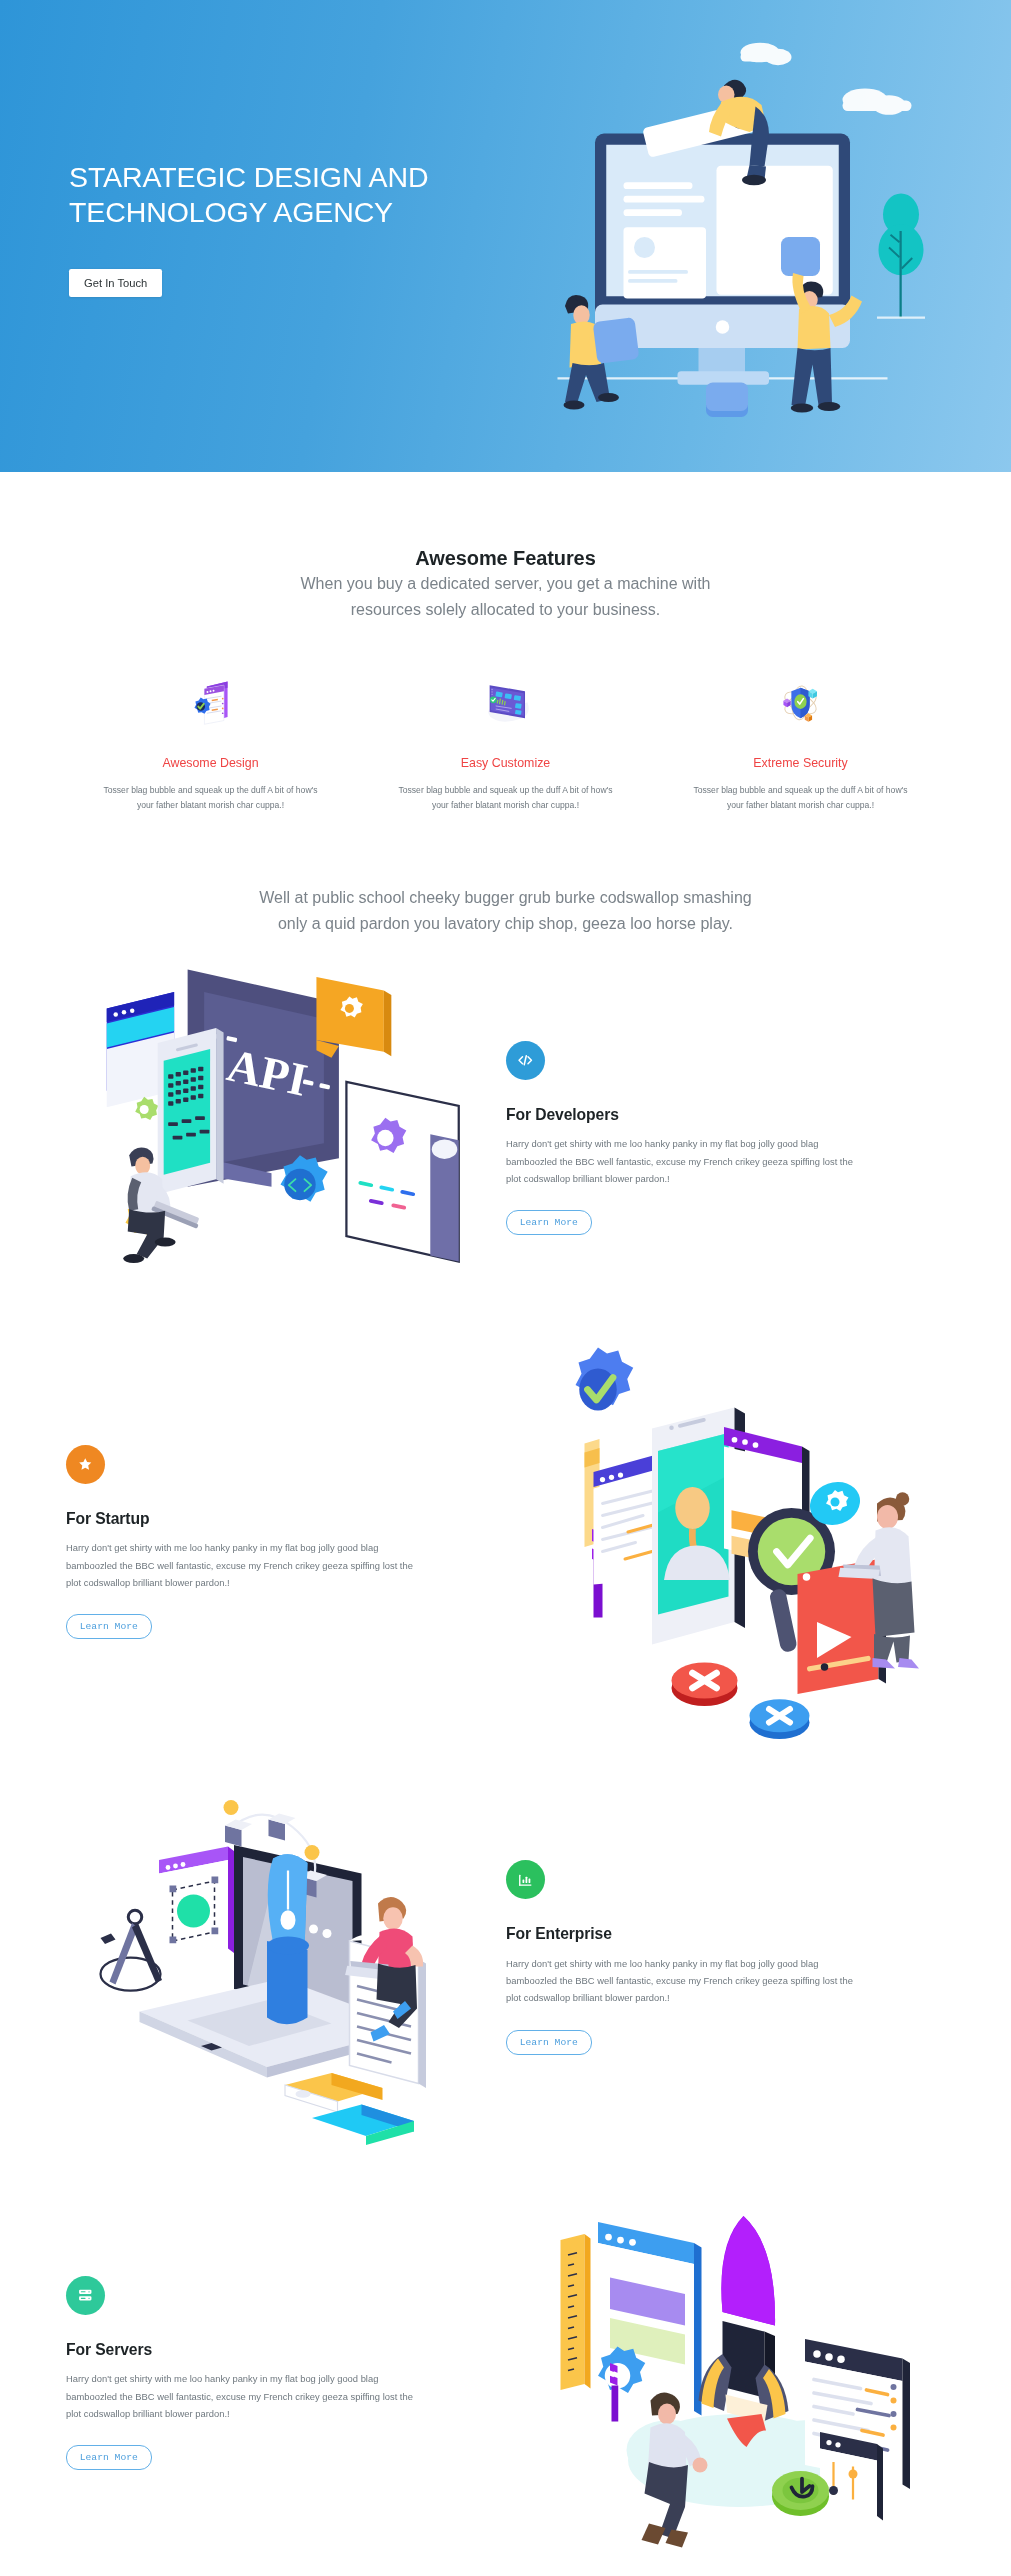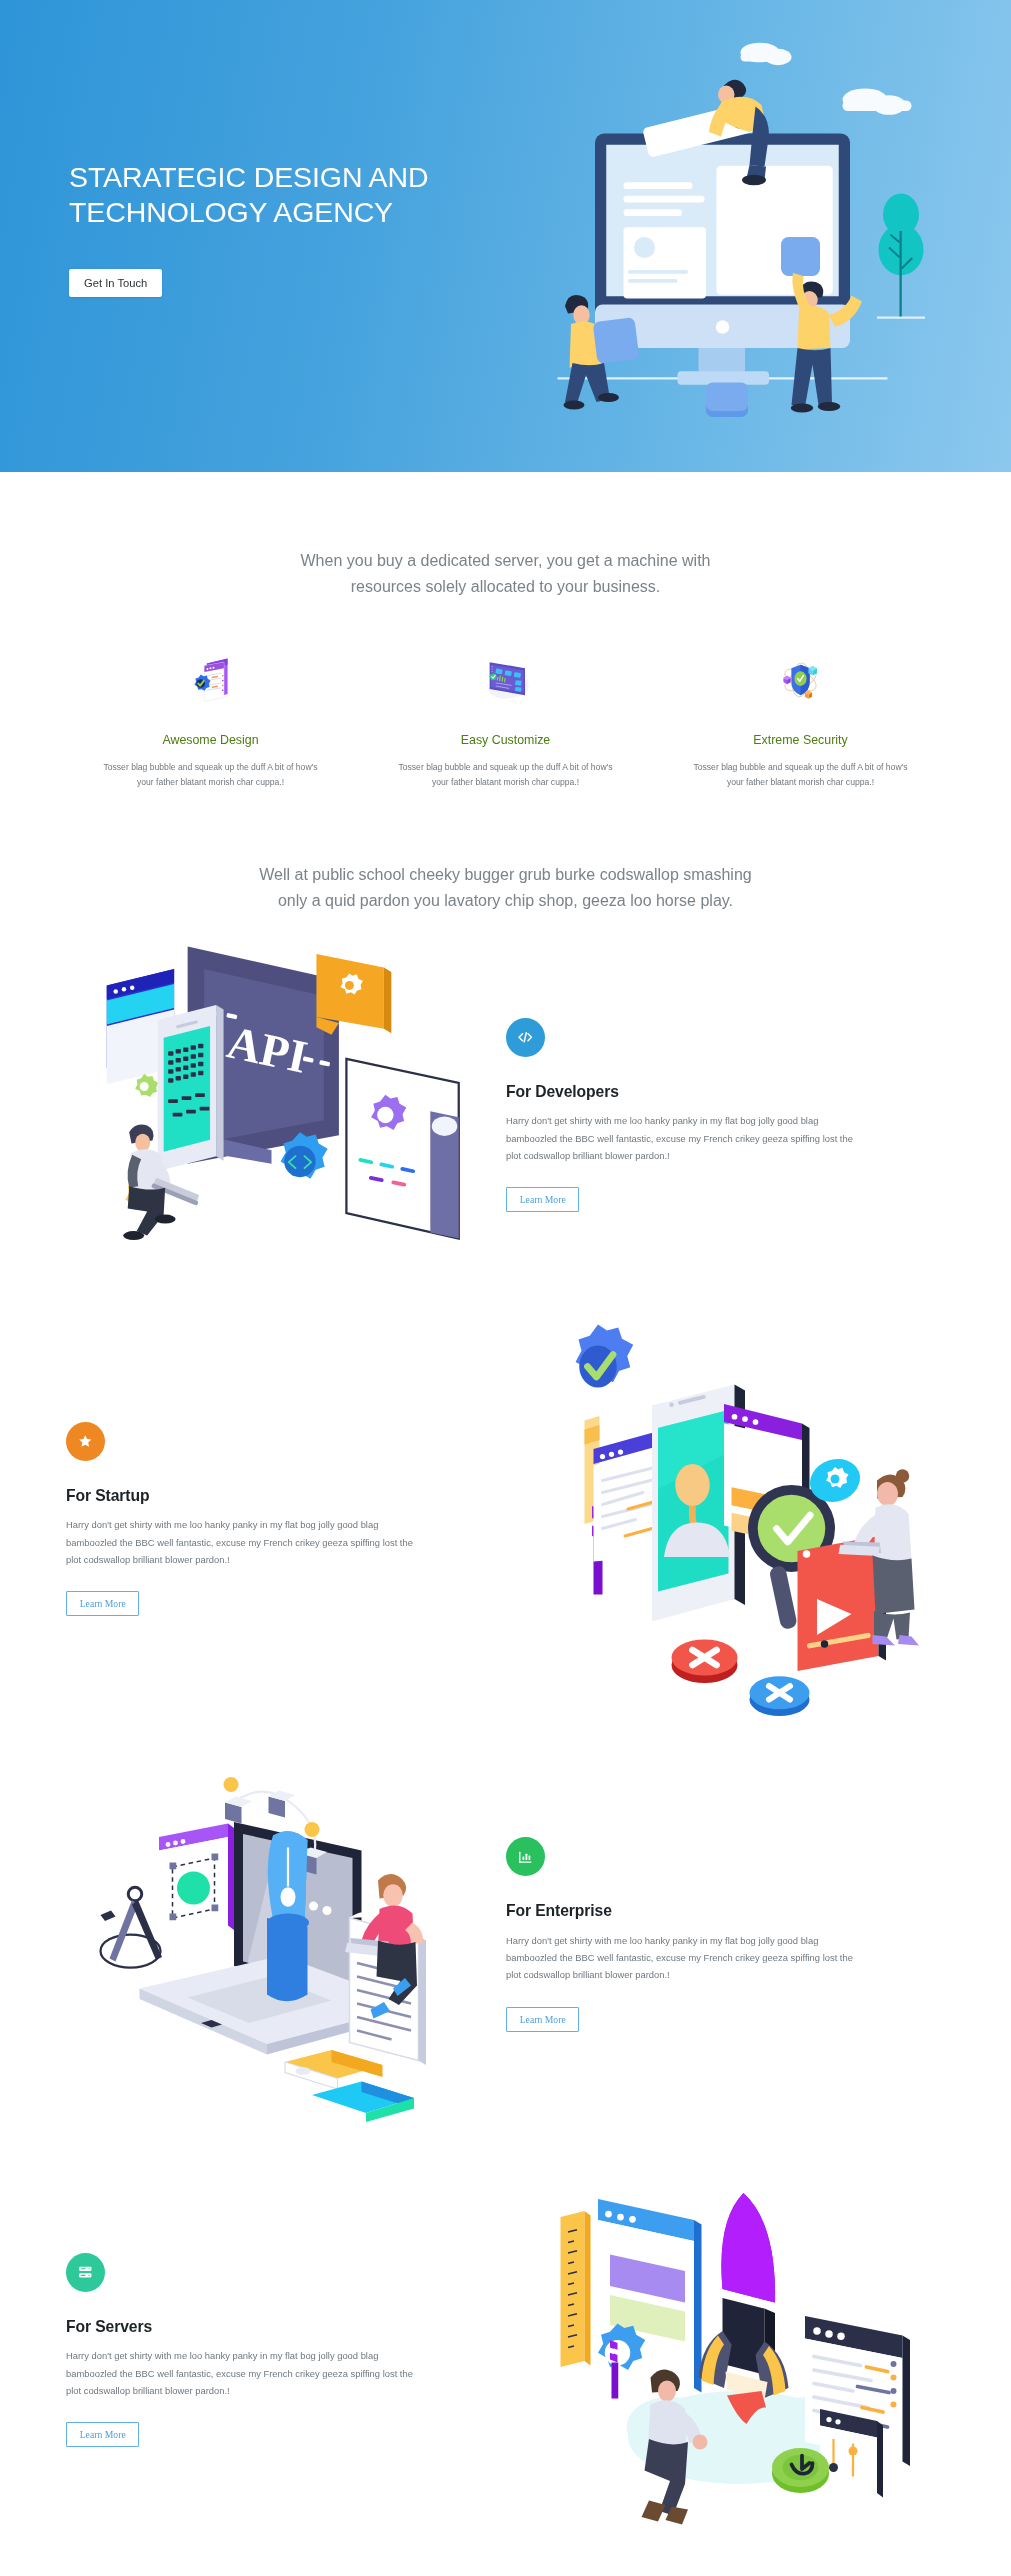--- a/index.html
+++ b/index.html
@@ -96,21 +96,21 @@
   .feature-icon {
     height: 82px;
     display: flex;
     align-items: center;
     justify-content: center;
   }
   .feature-name {
     margin-top: 12px;
     font-size: 12.4px;
     font-weight: 400;
-    color: #4d7c0f;
+    color: #ef4444;
   }
   .feature-desc {
     margin-top: 12.7px;
     font-size: 8.6px;
     line-height: 1.72;
     color: #6f787f;
     max-width: 225px;
     margin-left: auto;
     margin-right: auto;
   }
@@ -160,25 +160,25 @@
     font-size: 9.4px;
     line-height: 1.85;
     color: #6f787f;
     max-width: 352px;
   }
   .learn-btn {
     display: inline-block;
     margin-top: 23px;
     padding: 6px 12.7px;
     border: 0.7px solid #62b0e8;
-    border-radius: 1px;
+    border-radius: 12px;
     background: #ffffff;
     color: #4d9fdd;
     font-size: 9.7px;
-    font-family: Liberation Serif, serif;
+    font-family: Liberation Mono, monospace;
     cursor: pointer;
   }
   svg { display: block; }
 </style>
 </head>
 <body>
 
 <section class="hero">
   <div class="hero-inner">
     <div class="hero-copy">
@@ -272,20 +272,21 @@
 
         <rect x="248" y="508" width="56" height="40" rx="9" fill="#5e9ae8"></rect>
         <rect x="248" y="502" width="56" height="38" rx="9" fill="#7aabee"></rect>
       </svg>
     </div>
   </div>
 </section>
 
 <section class="section features-section">
   <div class="sec-head">
+    <h2 class="sec-title">Awesome Features</h2>
     <p class="sec-sub">When you buy a dedicated server, you get a machine with resources solely allocated to your business.</p>
   </div>
 
   <div class="features-row">
 
     <div class="feature-card">
       <div class="feature-icon">
         <svg viewBox="0 0 100 100" width="61" height="61">
           <path d="M44 22 L78 14 L78 72 L44 82 Z" fill="#a855f7"></path>
           <path d="M44 22 L78 14 L78 24 L44 32 Z" fill="#8b3fe0"></path>

